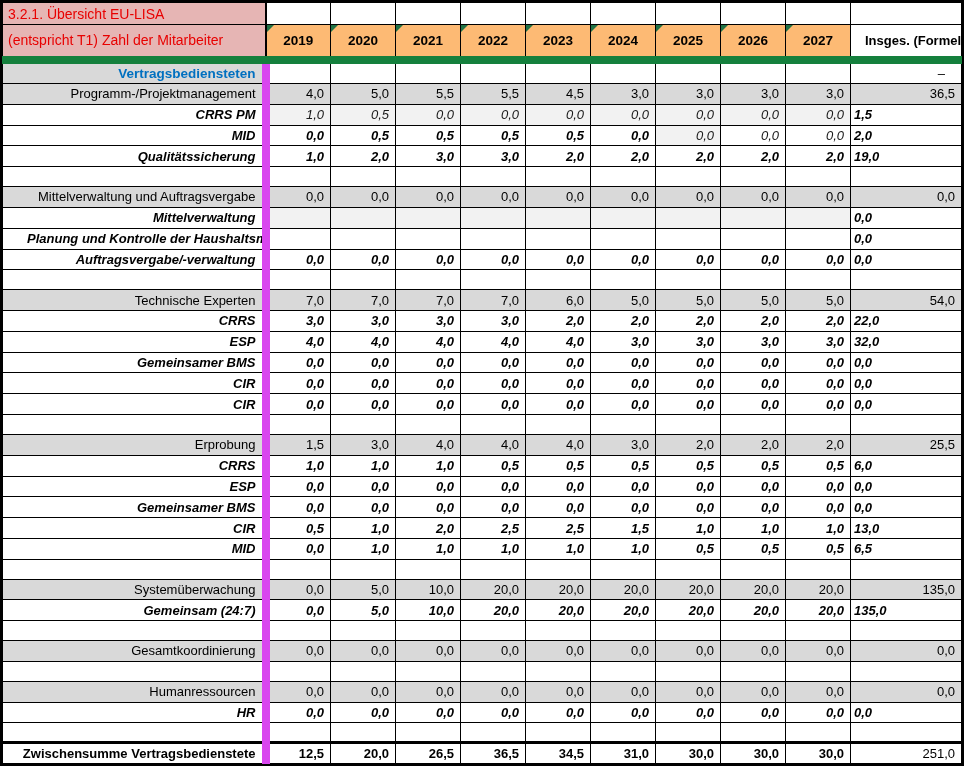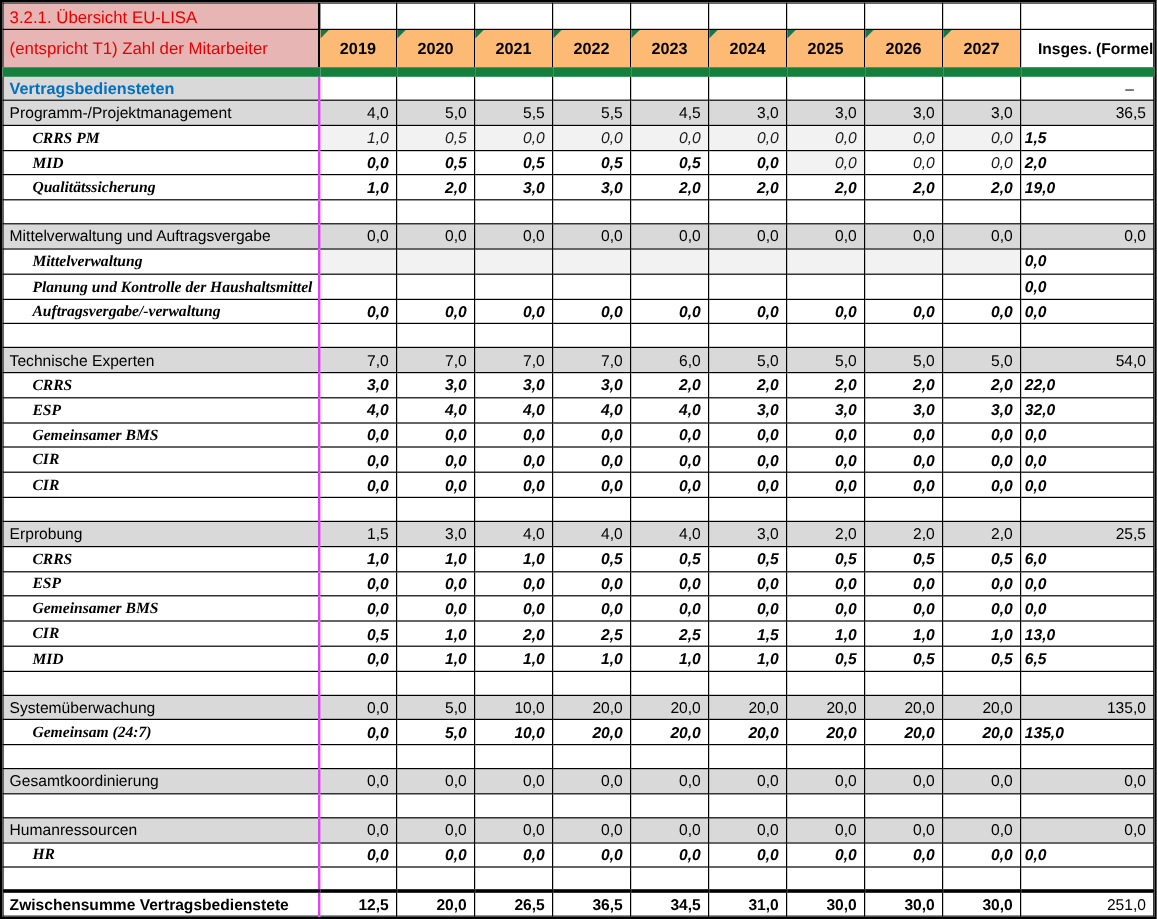--- a/index.html
+++ b/index.html
@@ -27,28 +27,28 @@
     background:#fdba74;font-weight:bold;text-align:center;position:relative;
     font-size:13.5px;
   }
   th.totalhead{background:#fff;font-weight:bold;text-align:center;font-size:13px;padding:0 14px;}
   .tri{
     position:absolute;top:0;left:0;width:0;height:0;
     border-top:7px solid #217346;border-right:7px solid transparent;
   }
   
   tbody tr{height:20px;}
-  td.c-label{text-align:left;border-right:2px solid #d946ef;padding-left:5px;}
+  td.c-label{text-align:right;border-right:8px solid #d946ef;padding-left:5px;}
   td.c-val{text-align:right;}
   td.c-total{text-align:right;}
   tr.kind-group-title{height:23px;}
   tr.kind-group-title td.c-label{background:#d9d9d9;color:#0070c0;font-weight:bold;font-size:13.5px;}
   tr.kind-group-title td.c-total{text-align:right;padding-right:16px;}
   tr.kind-section td{background:#d9d9d9;}
-  tr.kind-sub td.c-label{font-weight:bold;font-style:italic;padding-left:24px;font-family:Liberation Serif, serif;}
+  tr.kind-sub td.c-label{font-weight:bold;font-style:italic;padding-left:24px;}
   tr.kind-sub td.c-val{font-weight:bold;font-style:italic;}
   tr.kind-sub td.c-total{font-weight:bold;font-style:italic;text-align:left;padding-left:3px;}
   td.muted{font-weight:normal !important;color:#1a1a1a;}
   td.shaded{background:#f2f2f2;}
   tr.kind-blank{height:19px;}
   tr.kind-grandtotal td{border-top:3px solid #000;font-weight:bold;}
   tr.kind-grandtotal td.c-total{font-weight:normal;}
 </style>
 </head>
 <body>

